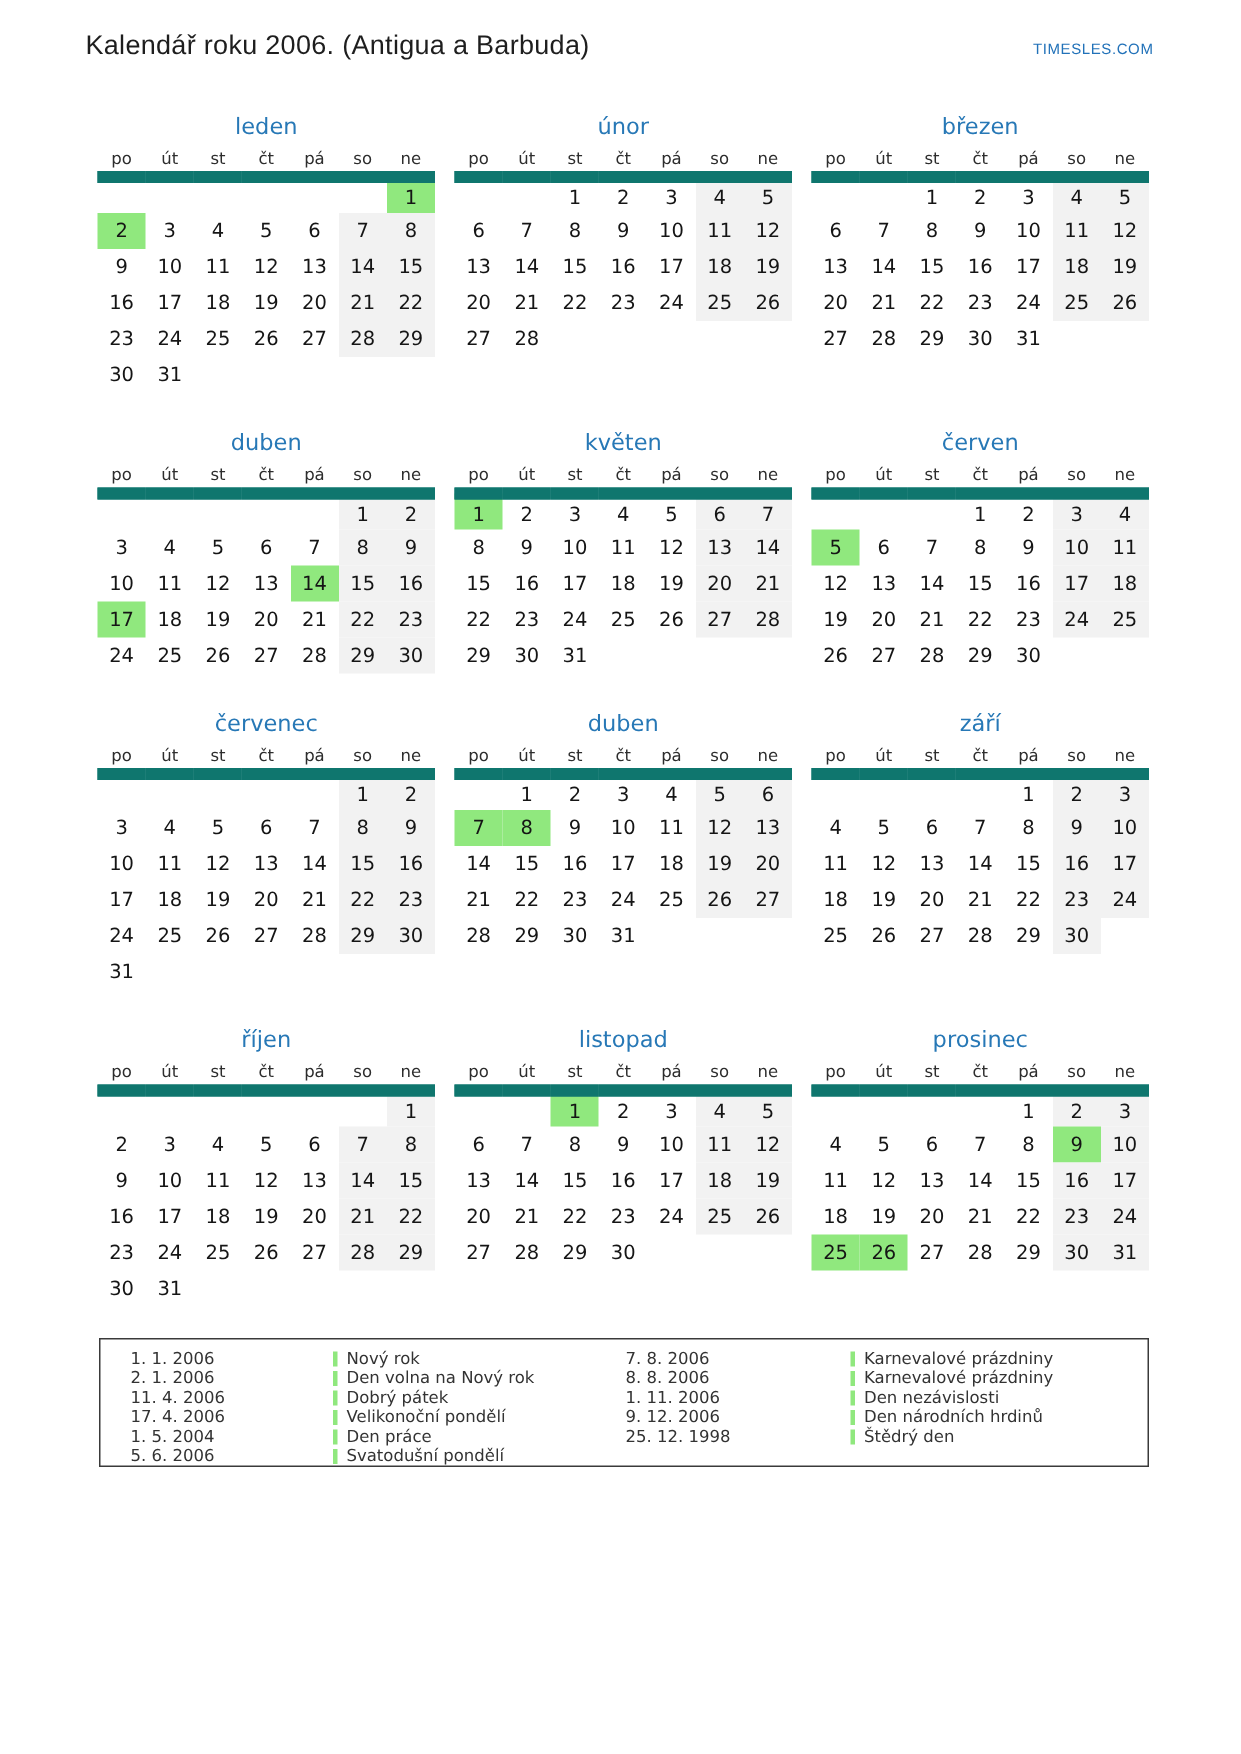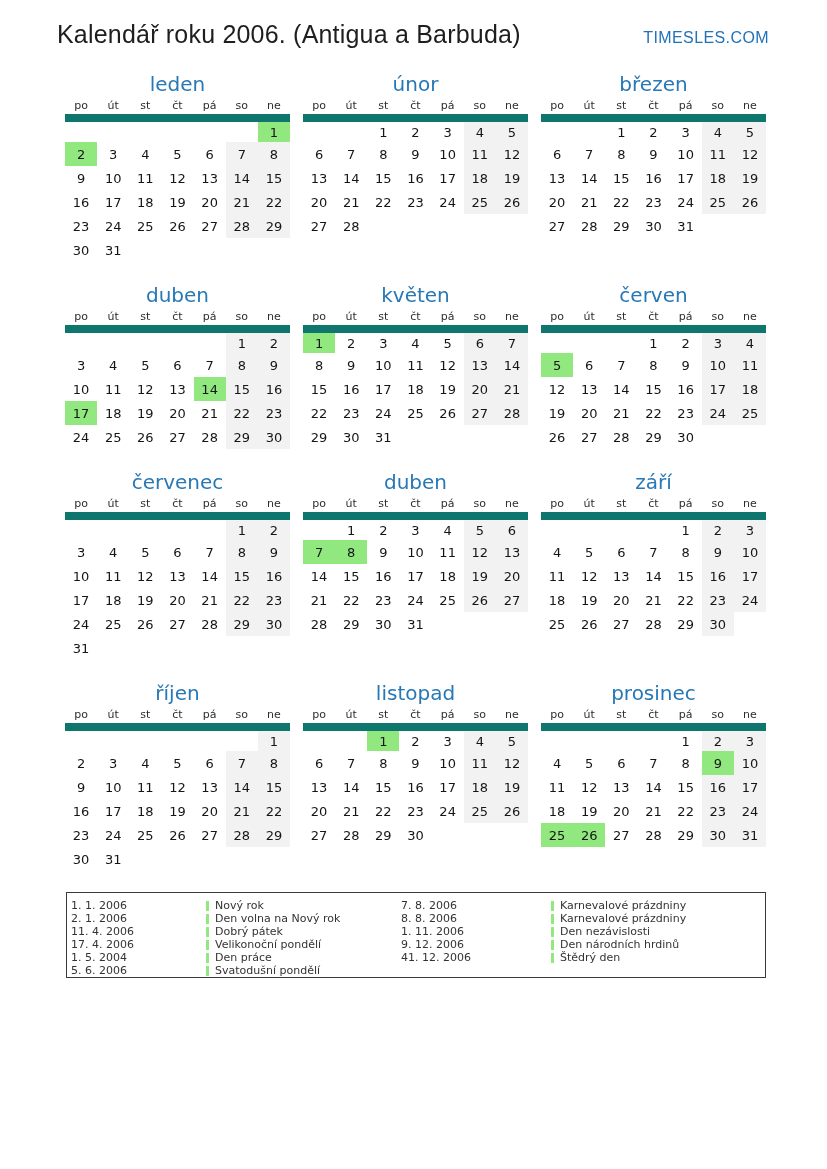--- a/index.html
+++ b/index.html
@@ -1,28 +1,28 @@
 <!DOCTYPE html>
 <html><head>
 <meta charset="utf-8">
 <style>
   * { margin:0; padding:0; box-sizing:border-box; }
   body { width:827px; height:1169px; background:#ffffff; font-family:"DejaVu Sans", sans-serif; position:relative; overflow:hidden; }
   .header { position:absolute; left:57px; top:20px; width:712px; display:flex; justify-content:space-between; align-items:baseline; }
-  .page-title { font-family:"Liberation Sans", sans-serif; font-size:25px; font-weight:normal; color:#1e1e1e; letter-spacing:0.2px;text-align:right; }
-  .site-link { font-family:"Liberation Sans", sans-serif; font-size:16px; color:#2272b9; text-decoration:none; letter-spacing:0.4px; }
+  .page-title { font-family:"Liberation Sans", sans-serif; font-size:18px; font-weight:normal; color:#1e1e1e; letter-spacing:0.2px;text-align:right; }
+  .site-link { font-family:"Liberation Sans", sans-serif; font-size:10px; color:#2272b9; text-decoration:none; letter-spacing:0.4px; }
   .months { position:absolute; left:65px; top:74px; width:701px; display:grid; grid-template-columns:225px 225px 225px; column-gap:13px; row-gap:23px; align-items:start; }
-  .month-title { text-align:center; color:#2778b6; font-size:20px; height:20px; line-height:20px; margin-bottom:2px; }
+  .month-title { text-align:center; color:#2778b6; font-size:15px; height:20px; line-height:20px; margin-bottom:2px; }
   table.cal { border-collapse:collapse; width:225px; table-layout:fixed; }
   table.cal thead tr { border-bottom:8px solid #0f766e; }
   table.cal th { font-size:11px; font-weight:normal; color:#2d2d2d; height:22px; vertical-align:middle; text-align:center; }
   table.cal td { height:24px; text-align:center; vertical-align:middle; font-size:13px; color:#151515; }
   td.weekend { background:#f2f2f2; }
   td.holiday { background:#90e87e; }
-  .legend { position:absolute; left:66px; top:892px; width:700px; height:86px; border:1px solid #3a3a3a; padding:6px 0 0 4px; display:grid; grid-template-columns:330px auto; align-content:start; }
+  .legend { position:absolute; left:66px; top:892px; width:700px; height:86px; border:1px solid #3a3a3a; padding:6px 0 0 20px; display:grid; grid-template-columns:330px auto; align-content:start; }
   .legend-col { display:flex; flex-direction:column; }
   .legend-row { display:flex; height:13px; line-height:13px; font-size:11px; color:#333333; white-space:nowrap; }
   .legend-date { width:135px; }
   .col-right .legend-date { width:150px; }
   .legend-name { display:flex; align-items:center; }
   .bar { display:inline-block; width:3px; height:10px; background:#90e87e; margin-right:6px; }
 </style>
 </head>
 <body>
 
@@ -855,17 +855,17 @@
       </div>
       <div class="legend-row">
         <span class="legend-date">1. 11. 2006</span>
         <span class="legend-name"><span class="bar"></span>Den nezávislosti</span>
       </div>
       <div class="legend-row">
         <span class="legend-date">9. 12. 2006</span>
         <span class="legend-name"><span class="bar"></span>Den národních hrdinů</span>
       </div>
       <div class="legend-row">
-        <span class="legend-date">41. 12. 2006</span>
+        <span class="legend-date">25. 12. 1998</span>
         <span class="legend-name"><span class="bar"></span>Štědrý den</span>
       </div>
     </div>
 </div>
 
 </body></html>

